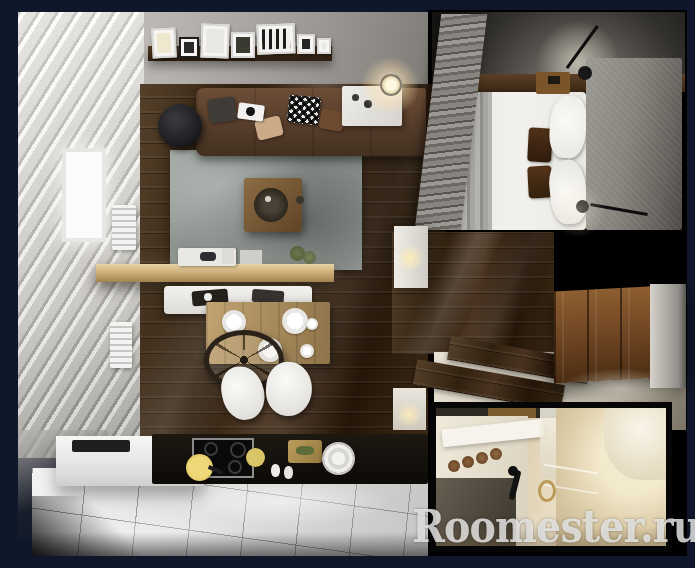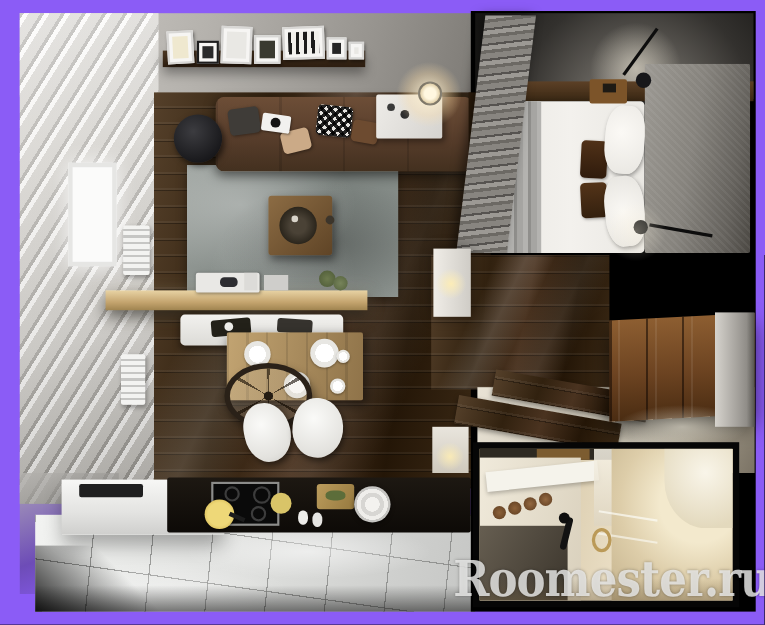--- a/index.html
+++ b/index.html
@@ -1,16 +1,16 @@
 <!DOCTYPE html>
 <html><head>
 <meta charset="utf-8">
 <style>
   html,body{margin:0;padding:0;background:#000;}
-  #stage{position:relative;width:695px;height:568px;background:#8b5cf6;overflow:hidden;
+  #stage{position:relative;width:695px;height:568px;background:#0f172a;overflow:hidden;
          font-family:"DejaVu Sans",sans-serif;}
   #stage *{position:absolute;box-sizing:border-box;}
 
   
   .ceiling-liv{background:linear-gradient(105deg,#cfccc7 0%,#b5b2ad 40%,#97948f 75%,#7e7b76 100%);}
   .curtains{background:
       repeating-linear-gradient(122deg, rgba(92,90,86,.30) 0 3px, rgba(255,255,255,.55) 3px 7px, rgba(196,194,190,.40) 7px 16px),
       linear-gradient(165deg,#fbfaf8 0%,#eae8e4 30%,#cfcdc9 65%,#96948f 100%);}
   .wood{background:
       repeating-linear-gradient(0deg, rgba(0,0,0,.32) 0 1px, rgba(255,255,255,.05) 1px 3px, transparent 3px 15px),

